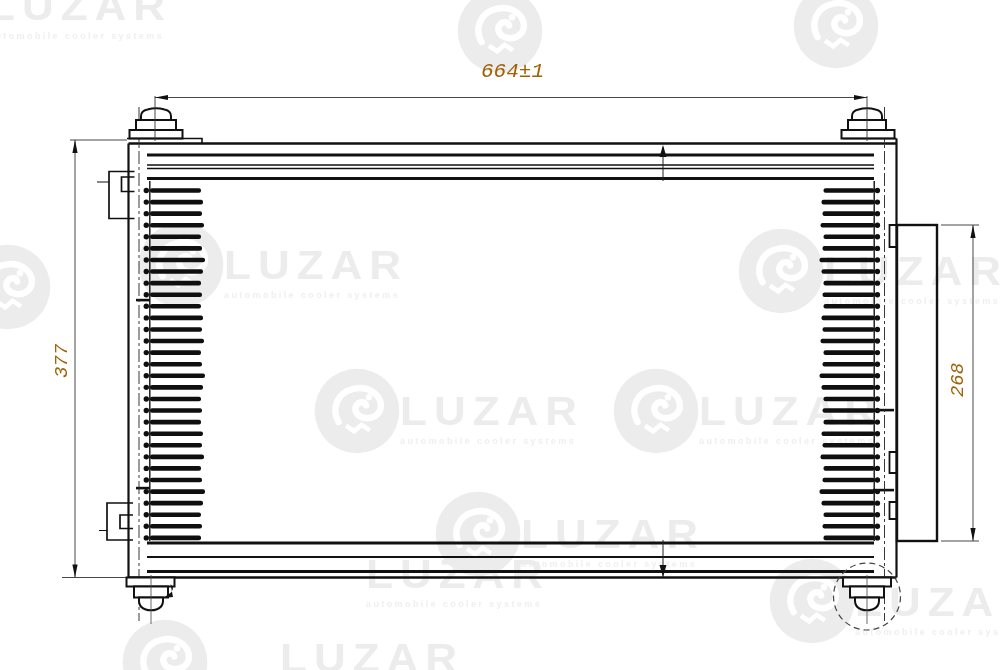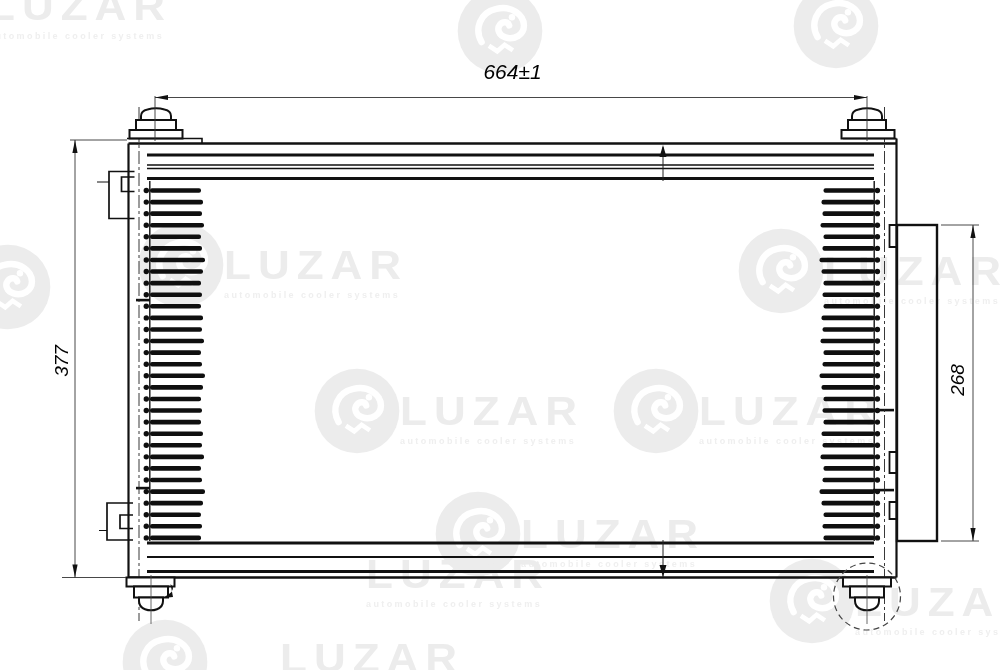--- a/index.html
+++ b/index.html
@@ -8,22 +8,22 @@
   
   #wm-layer{position:absolute;left:0;top:0;width:1000px;height:670px;z-index:0;}
   .wm-logo{position:absolute;width:92px;height:92px;}
   .wm-text{position:absolute;color:#ececec;font-weight:bold;font-size:44px;
            letter-spacing:7px;line-height:1;white-space:nowrap;transform:scaleY(.92);}
   .wm-tagline{font-size:9px;letter-spacing:2.4px;color:#efefef;margin-top:6px;
               font-weight:bold;}
   
   #dwg{position:absolute;left:0;top:0;z-index:1;}
   
-  .dim{position:absolute;z-index:2;color:#000000;
-       font-family:Liberation Sans, sans-serif;font-style:italic;}
+  .dim{position:absolute;z-index:2;color:#a16207;
+       font-family:Liberation Mono, monospace;font-style:italic;}
   #dim-width{left:420px;top:60px;width:185px;text-align:center;font-size:21px;}
   #dim-height{left:40px;top:339px;width:44px;height:44px;display:flex;align-items:center;
               justify-content:center;font-size:19px;transform:rotate(-90deg);}
   #dim-receiver{left:936px;top:358px;width:44px;height:44px;display:flex;align-items:center;
               justify-content:center;font-size:19px;transform:rotate(-90deg);}
 </style>
 </head>
 <body>
 
 <div id="canvas">

